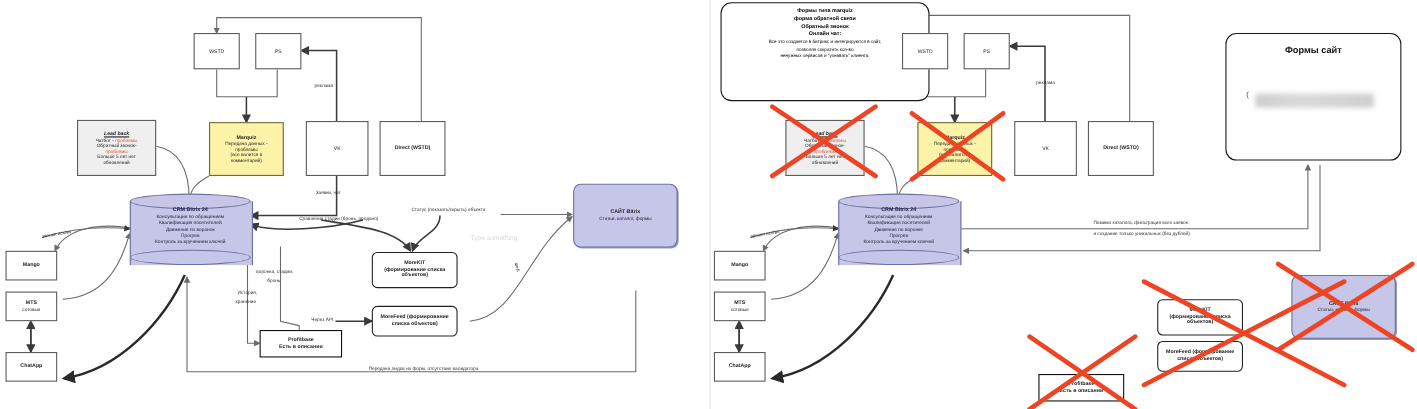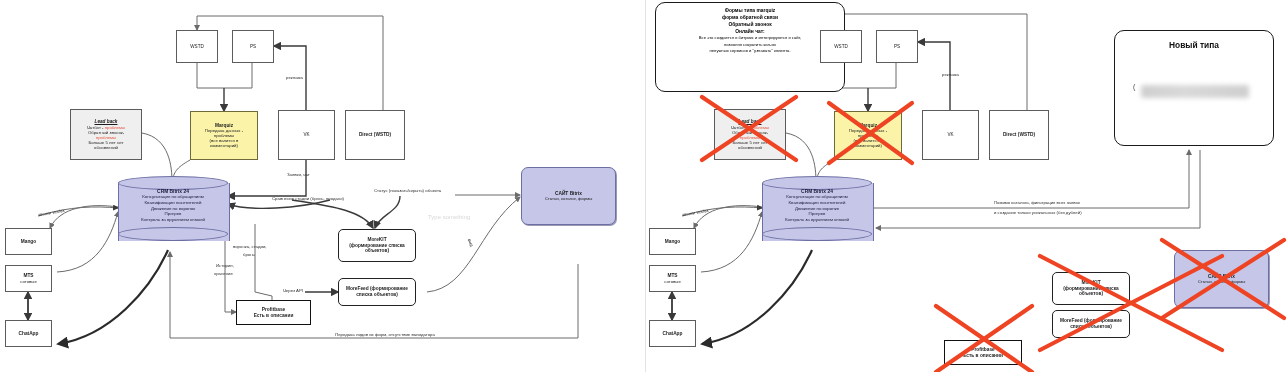--- a/index.html
+++ b/index.html
@@ -247,21 +247,21 @@
       <div class="hd">Формы типа marquiz</div>
       <div class="hd">форма обратной связи</div>
       <div class="hd">Обратный звонок</div>
       <div class="hd">Онлайн чат:</div>
       <div class="bd">Все это создается в битрикс и интегрируются в сайт,</div>
       <div class="bd">позволяя сократить кол-во</div>
       <div class="bd">ненужных сервисов и "узнавать" клиента.</div>
     </div>
 
     <div class="newsite" style="left:470px;top:30px;width:160px;height:116px;">
-      <div class="hd">Новый типа</div>
+      <div class="hd">Формы сайт</div>
       <div class="paren">(</div>
       <div class="blur"></div>
     </div>
 
     <div class="node nm" style="left:176px;top:30px;width:42px;height:33px;">
       <span class="t">WSTD</span>
     </div>
 
     <div class="node nm" style="left:232px;top:30px;width:42px;height:33px;">
       <span class="t">PS</span>

